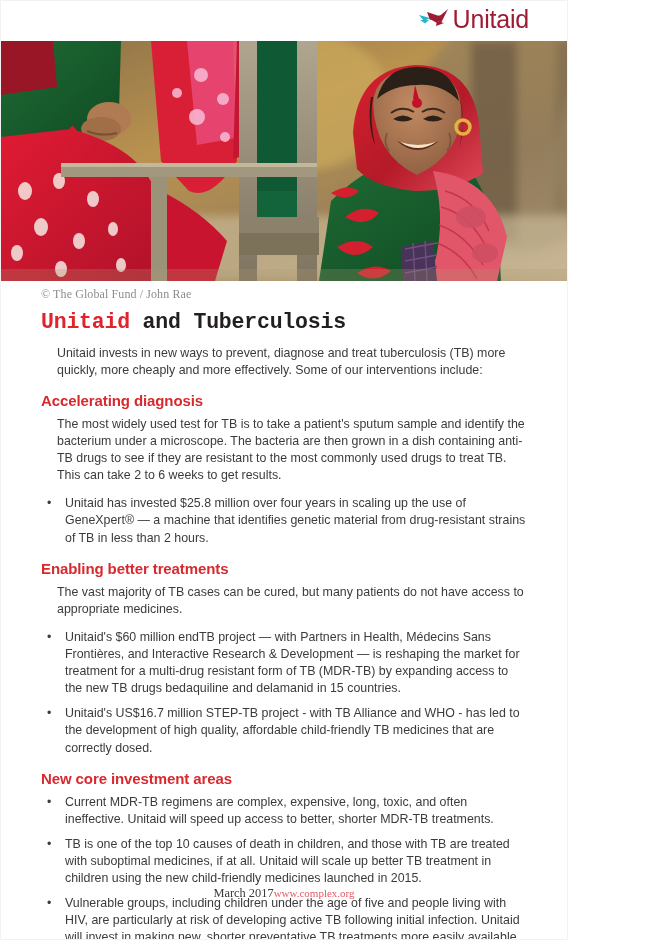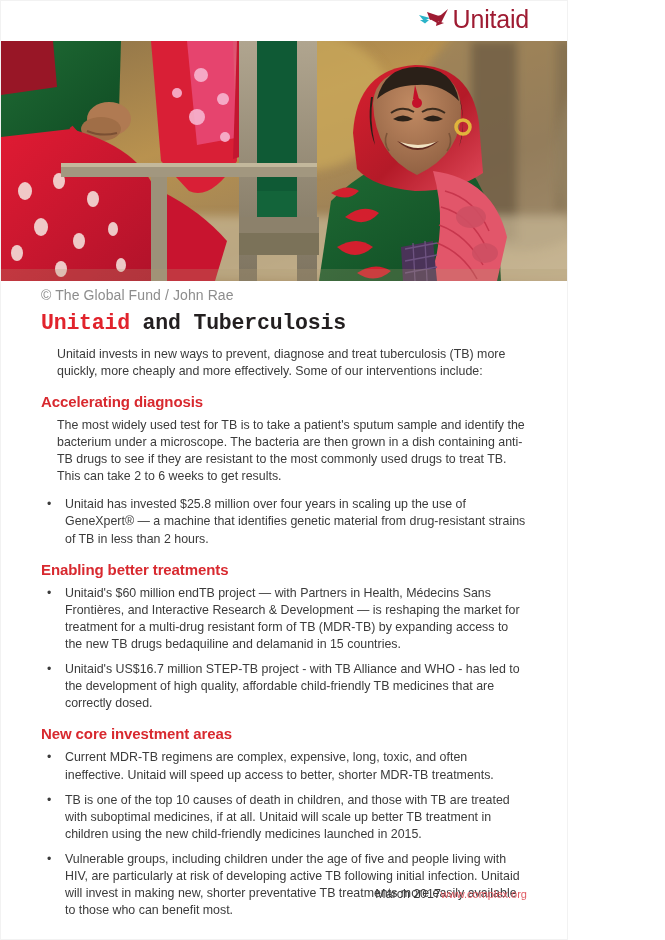--- a/index.html
+++ b/index.html
@@ -53,24 +53,25 @@
   .hero {
     position: relative;
     width: 665px;
     height: 240px;
     overflow: hidden;
     background: #6b5336;
   }
   .hero svg { display: block; }
 
   .credit {
-    font-size: 14px;
+    font-size: 12px;
     color: #8d8d8d;
     padding: 6px 0 0 40px;
     letter-spacing: 0.1px;
+    font-family: Liberation Serif, serif;
   }
 
   
   .content {
     padding: 3px 40px 0 40px;
   }
   .doc-title {
     font-size: 21.5px;
     font-weight: bold;
     line-height: 1.15;
@@ -117,23 +118,24 @@
   }
 
   
   .footer {
     position: absolute;
     left: 0;
     right: 0;
     bottom: 38px;
     padding: 0 40px;
     display: flex;
-    justify-content: flex-end;
+    justify-content: center;
     align-items: baseline;
     box-sizing: border-box;
+    font-family: Liberation Serif, serif;
   }
   .footer-date {
     font-size: 12.4px;
     color: #3b3b3b;
   }
   .footer-url {
     font-size: 11px;
     color: #e05b63;
   }
 </style>
@@ -343,20 +345,21 @@
 
     <p class="intro">Unitaid invests in new ways to prevent, diagnose and treat tuberculosis (TB) more quickly, more cheaply and more effectively. Some of our interventions include:</p>
 
     <h2 class="section">Accelerating diagnosis</h2>
     <p class="para">The most widely used test for TB is to take a patient's sputum sample and identify the bacterium under a microscope. The bacteria are then grown in a dish containing anti-TB drugs to see if they are resistant to the most commonly used drugs to treat TB. This can take 2 to 6 weeks to get results.</p>
     <ul class="bullets">
       <li><span class="dot">•</span><span>Unitaid has invested $25.8 million over four years in scaling up the use of GeneXpert® — a machine that identifies genetic material from drug-resistant strains of TB in less than 2 hours.</span></li>
     </ul>
 
     <h2 class="section">Enabling better treatments</h2>
+    <p class="para">The vast majority of TB cases can be cured, but many patients do not have access to appropriate medicines.</p>
     <ul class="bullets">
       <li><span class="dot">•</span><span>Unitaid's $60 million endTB project — with Partners in Health, Médecins Sans Frontières, and Interactive Research &amp; Development — is reshaping the market for treatment for a multi-drug resistant form of TB (MDR-TB) by expanding access to the new TB drugs bedaquiline and delamanid in 15 countries.</span></li>
       <li><span class="dot">•</span><span>Unitaid's US$16.7 million STEP-TB project - with TB Alliance and WHO - has led to the development of high quality, affordable child-friendly TB medicines that are correctly dosed.</span></li>
     </ul>
 
     <h2 class="section">New core investment areas</h2>
     <ul class="bullets">
       <li><span class="dot">•</span><span>Current MDR-TB regimens are complex, expensive, long, toxic, and often ineffective. Unitaid will speed up access to better, shorter MDR-TB treatments.</span></li>
       <li><span class="dot">•</span><span>TB is one of the top 10 causes of death in children, and those with TB are treated with suboptimal medicines, if at all. Unitaid will scale up better TB treatment in children using the new child-friendly medicines launched in 2015.</span></li>
       <li><span class="dot">•</span><span>Vulnerable groups, including children under the age of five and people living with HIV, are particularly at risk of developing active TB following initial infection. Unitaid will invest in making new, shorter preventative TB treatments more easily available to those who can benefit most.</span></li>

